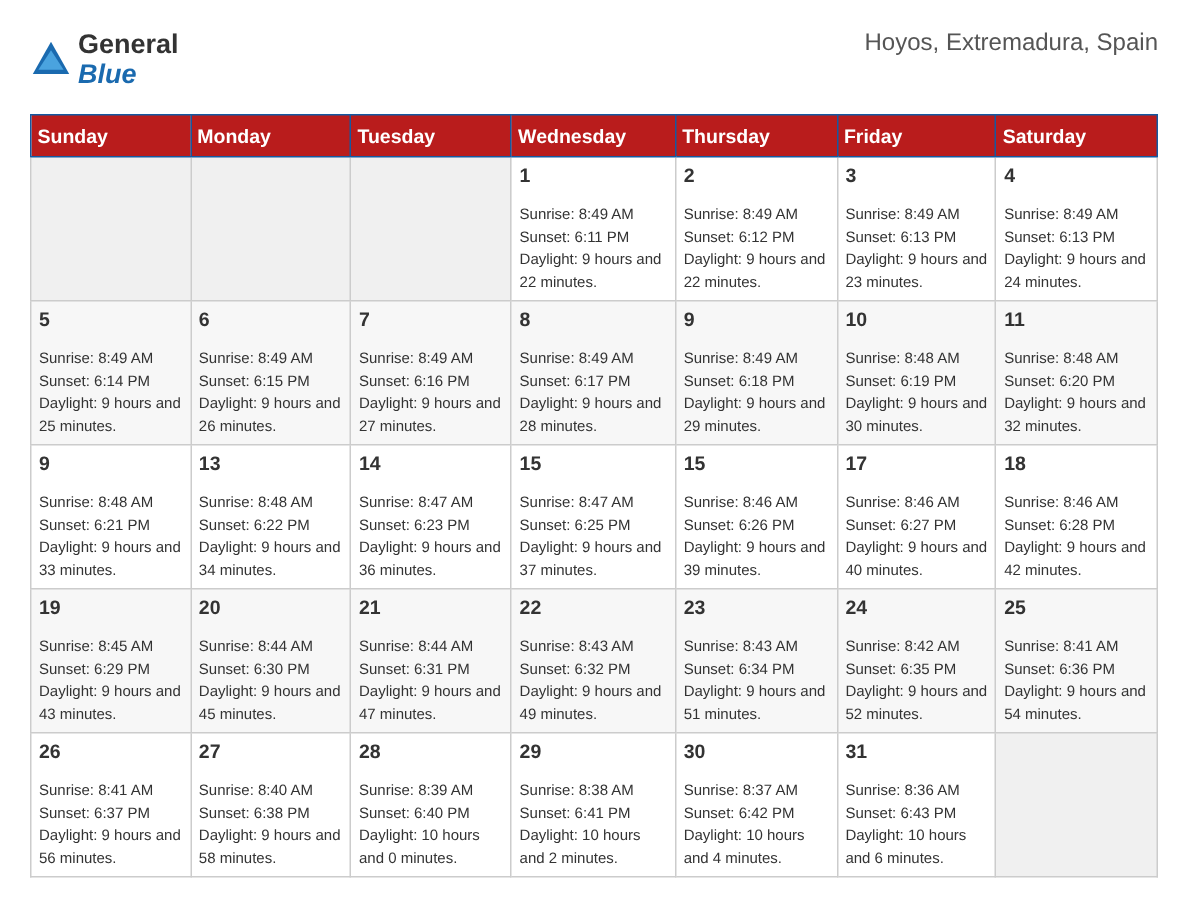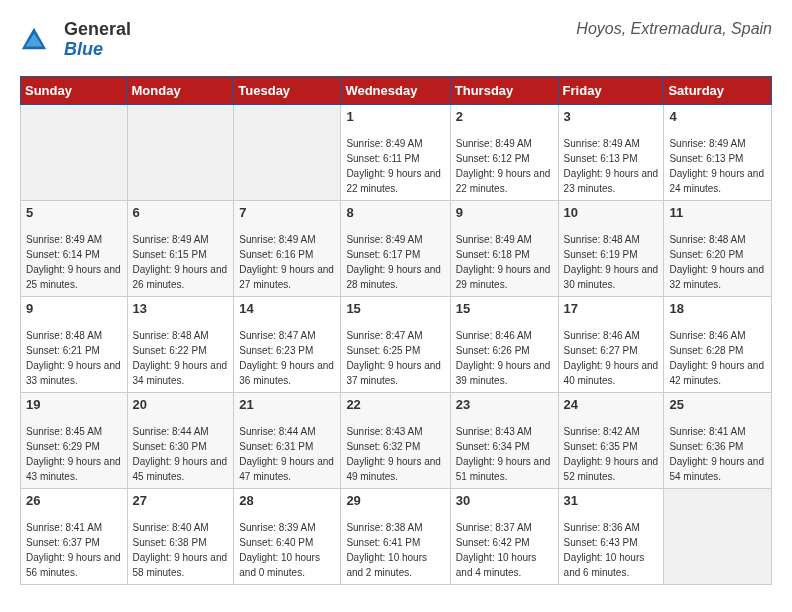--- a/index.html
+++ b/index.html
@@ -12,21 +12,21 @@
     }
     .header {
       display: flex;
       justify-content: space-between;
       align-items: flex-start;
       margin-bottom: 16px;
     }
     .logo {
       display: flex;
       align-items: center;
-      gap: 16px;
+      gap: 4px;
     }
     .logo-text {
       font-size: 18px;
       font-weight: bold;
       line-height: 1.1;
     }
     .logo-general { color: #333; }
     .logo-blue { color: #1a6aaf; font-style: italic; }
     .logo-icon {
       width: 28px;
@@ -37,21 +37,20 @@
     }
     .title-block h1 {
       font-size: 32px;
       font-weight: bold;
       color: #333;
     }
     .title-block h2 {
       font-size: 16px;
       font-weight: normal;
       color: #555;
-      font-style: italic;
     }
     table {
       width: 100%;
       border-collapse: collapse;
       font-size: 11px;
     }
     thead tr {
       background: #b91c1c;
       color: white;
     }

